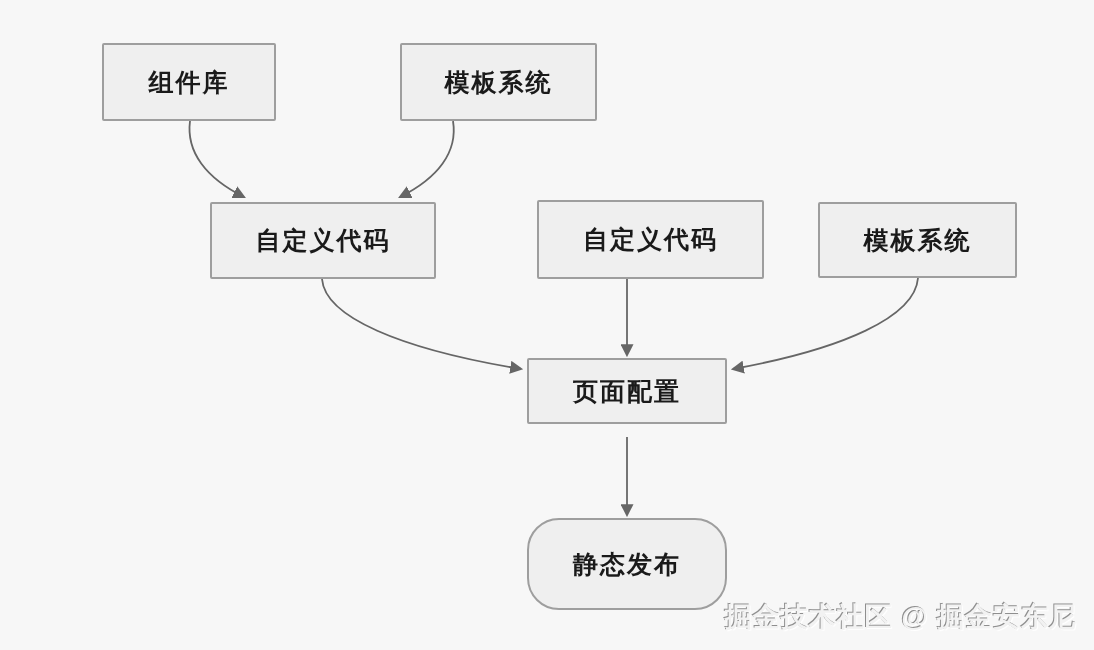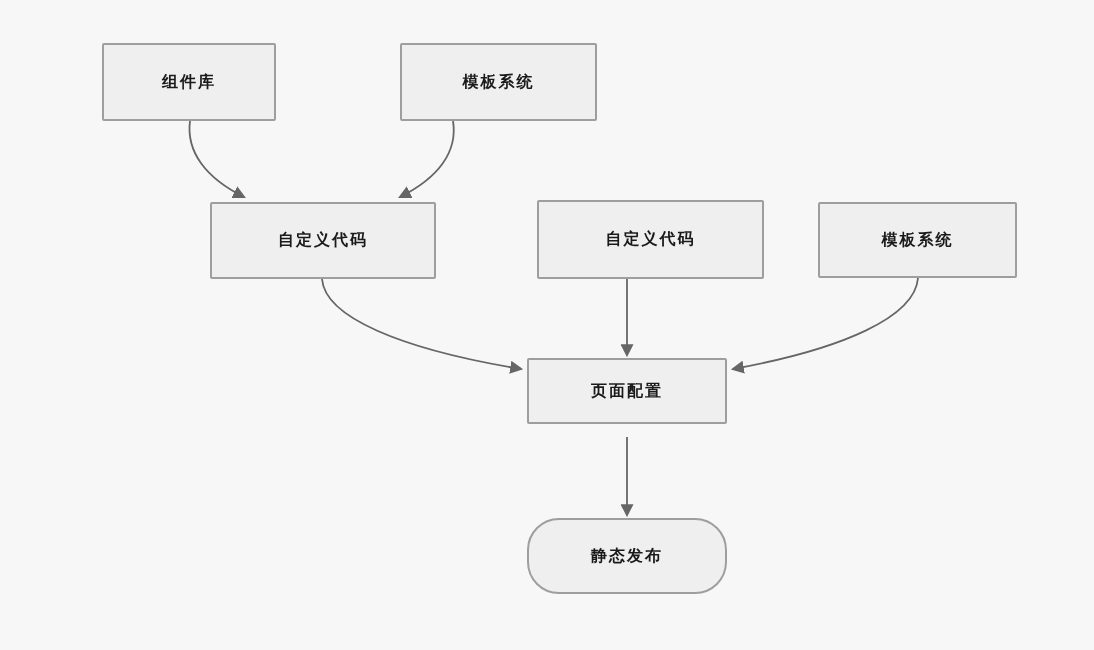--- a/index.html
+++ b/index.html
@@ -26,21 +26,21 @@
     position: absolute;
     box-sizing: border-box;
     background: var(--node-fill, #efefef);
     border: 2px solid var(--node-border, #9e9e9e);
     border-radius: 2px;
     display: flex;
     align-items: center;
     justify-content: center;
   }
   .node span {
-    font-size: 16px;
+    font-size: 25px;
     font-weight: 600;
     letter-spacing: 2px;
     color: var(--text-color, #1a1a1a);
     white-space: nowrap;
   }
   .watermark {
     position: absolute;
     top: 599px;
     right: 17px;
     font-size: 27px;
@@ -83,19 +83,20 @@
       </div>
       <div class="node" style="left: 537px; top: 200px; width: 227px; height: 79px;">
         <span>自定义代码</span>
       </div>
       <div class="node" style="left: 818px; top: 202px; width: 199px; height: 76px;">
         <span>模板系统</span>
       </div>
       <div class="node" style="left: 527px; top: 358px; width: 200px; height: 66px;">
         <span>页面配置</span>
       </div>
-      <div class="node" style="left: 527px; top: 518px; width: 200px; height: 76px; border-radius: 32px;">
+      <div class="node" style="left: 527px; top: 518px; width: 200px; height: 92px; border-radius: 32px;">
         <span>静态发布</span>
       </div>
     </div>
 
+  <div class="watermark">掘金技术社区 @ 掘金安东尼</div>
 
 </div>
 
 </body></html>

